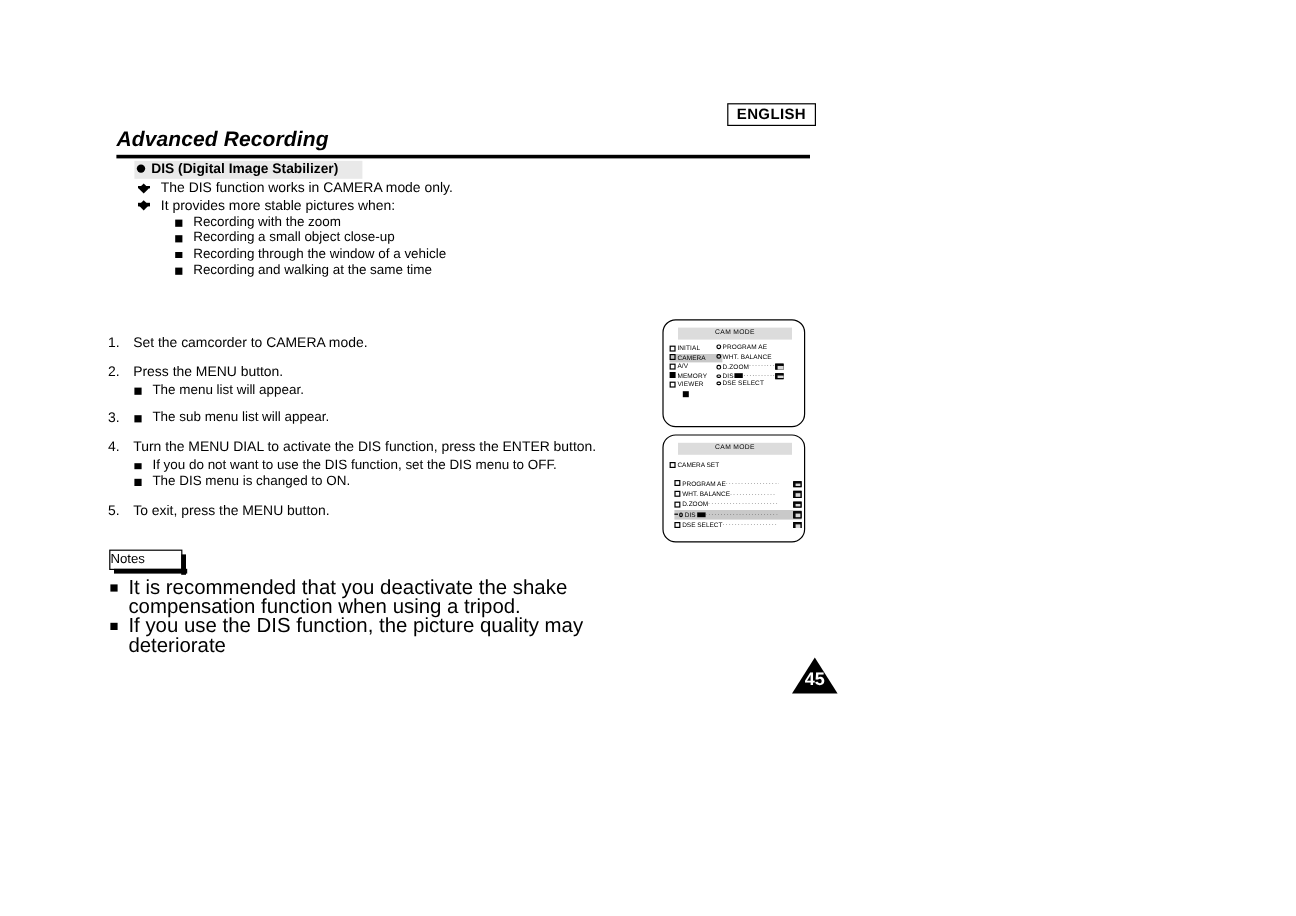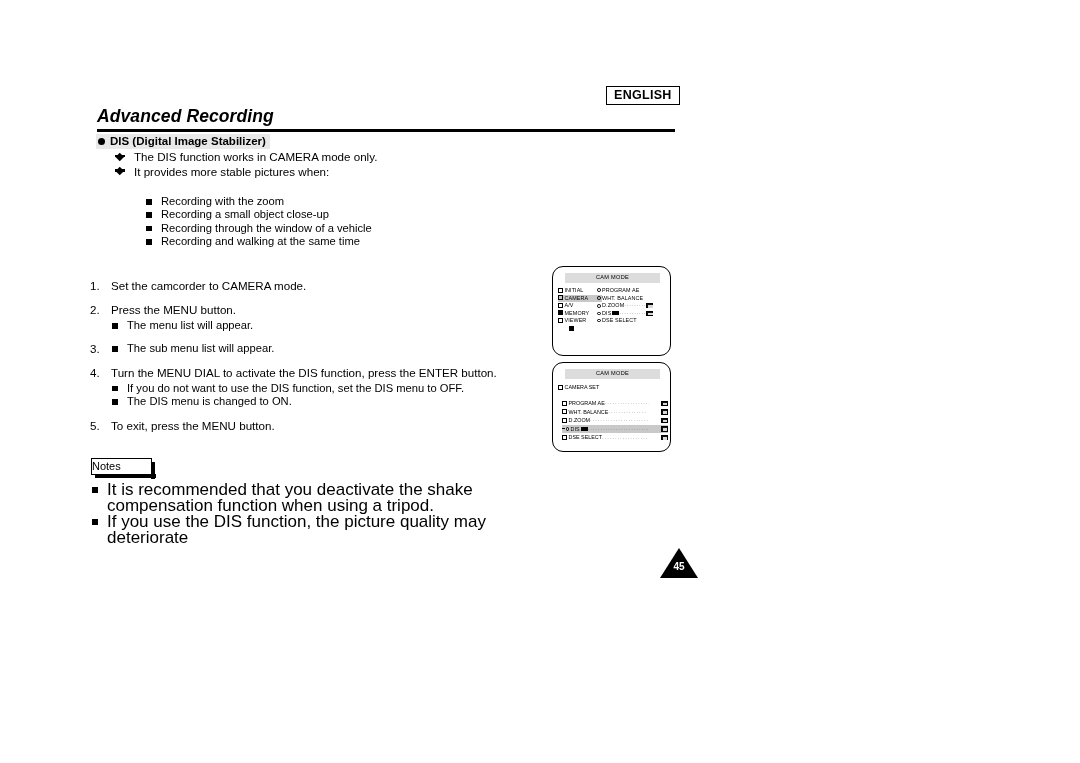--- a/index.html
+++ b/index.html
@@ -53,26 +53,26 @@
     left: 97px;
     top: 129px;
     width: 578px;
     height: 3px;
     background: #000;
   }
 
   
   .section-heading {
     position: absolute;
-    left: 96px;
+    left: 112px;
     top: 134px;
     font-size: 11.5px;
     font-weight: bold;
     background: #e9e9e9;
-    padding: 1px 4px 2px 2px;
+    padding: 1px 20px 2px 2px;
     display: inline-block;
     white-space: nowrap;
   }
   .section-heading .dot {
     display: inline-block;
     width: 7px; height: 7px;
     border-radius: 50%;
     background: #000;
     margin-right: 5px;
     position: relative;
@@ -113,21 +113,21 @@
   .dia-item .dmark::after {
     content: "";
     position: absolute;
     left: -1px; top: 2.4px;
     width: 9.5px; height: 2.6px;
     background: #000;
   }
 
   
   .sq-list {
-    margin-top: 17px;
+    margin-top: 1px;
     margin-left: 11px;
   }
   .sq-item {
     position: relative;
     padding-left: 16px;
     font-size: 11.2px;
     line-height: 13.4px;
   }
   .sq-item .smark {
     position: absolute;
@@ -385,21 +385,21 @@
     border-right: 19px solid transparent;
     border-bottom: 30px solid #000;
   }
   .pagenum .num {
     position: absolute;
     left: 0;
     top: 13px;
     width: 38px;
     text-align: center;
     color: #fff;
-    font-size: 10px;
+    font-size: 15px;
     font-weight: bold;
     line-height: 12px;
   }
 </style>
 </head>
 <body>
 
 <div class="page">
 
   <div class="english-badge">ENGLISH</div>

